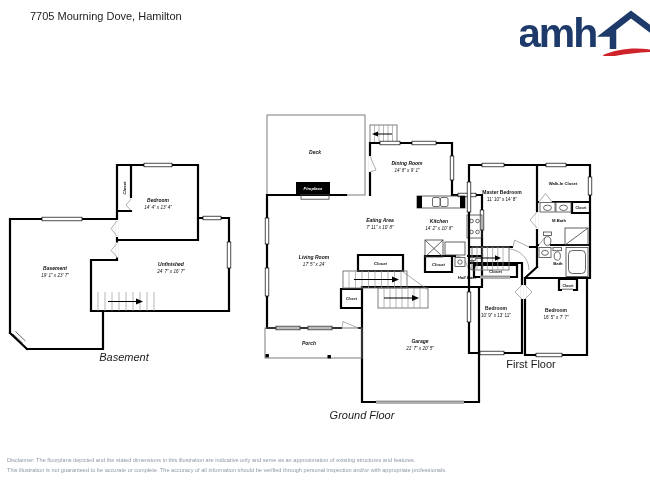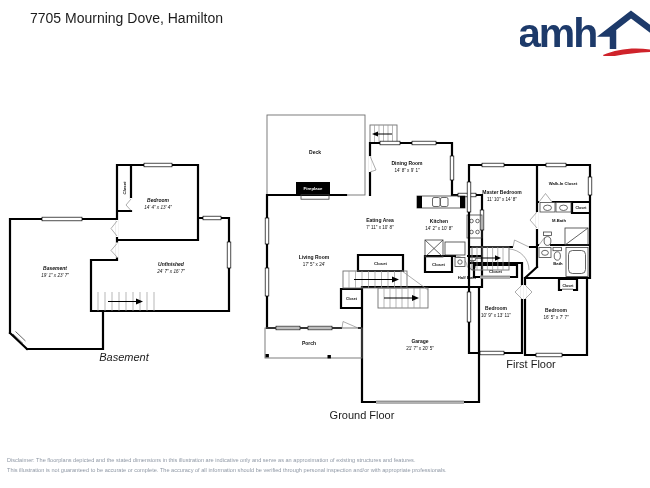--- a/index.html
+++ b/index.html
@@ -1,18 +1,18 @@
 <!DOCTYPE html>
 <html><head>
 <meta charset="utf-8">
 <style>
   html,body{margin:0;padding:0;}
   body{width:650px;height:488px;background:#ffffff;position:relative;
        font-family:"Liberation Sans", sans-serif;overflow:hidden;}
-  .address{position:absolute;left:30px;top:10px;font-size:14px;color:#1c1c1c;}
+  .address{position:absolute;left:30px;top:10px;font-size:11px;color:#1c1c1c;}
   .logo{position:absolute;left:520px;top:10px;width:142px;height:46px;}
   .plan{position:absolute;}
   .plan svg{display:block;}
   .walls{stroke:#000;stroke-width:2.2;fill:none;stroke-linecap:square;}
   .thin{stroke:#3c3c3c;stroke-width:0.8;fill:none;}
   .rail{stroke:#6f6f6f;stroke-width:0.9;fill:none;}
   .tread{stroke:#9a9a9a;stroke-width:0.7;}
   .win{fill:#ffffff;stroke:#000;stroke-width:0.7;}
   .gap{fill:#ffffff;stroke:none;}
   .swing{stroke:#8a8a8a;stroke-width:0.7;fill:none;}
@@ -81,21 +81,21 @@
     <text class="rn" x="150" y="52">Bedroom</text>
     <text class="rd" x="150" y="59">14' 4" x 13' 4"</text>
     <text class="rn" x="47" y="120">Basement</text>
     <text class="rd" x="47" y="127">19' 1" x 23' 7"</text>
     <text class="rn" x="163" y="116">Unfinished</text>
     <text class="rd" x="163" y="123">24' 7" x 16' 7"</text>
     <text class="fl" x="116" y="211">Basement</text>
   </svg>
 </div>
 
-<div class="plan" style="left:256px;top:104px;">
+<div class="plan" style="left:256px;top:104px;font-style:italic;">
   <svg width="236" height="336" viewBox="0 0 236 336">
 
     <g>
       <rect class="rail" x="11" y="11" width="98" height="80"></rect>
       <rect class="rail" x="114" y="21" width="27" height="18"></rect>
       <line class="tread" x1="118.5" y1="21" x2="118.5" y2="39"></line>
       <line class="tread" x1="123" y1="21" x2="123" y2="39"></line>
       <line class="tread" x1="127.5" y1="21" x2="127.5" y2="39"></line>
       <line class="tread" x1="132" y1="21" x2="132" y2="39"></line>
       <line class="tread" x1="136.5" y1="21" x2="136.5" y2="39"></line>

